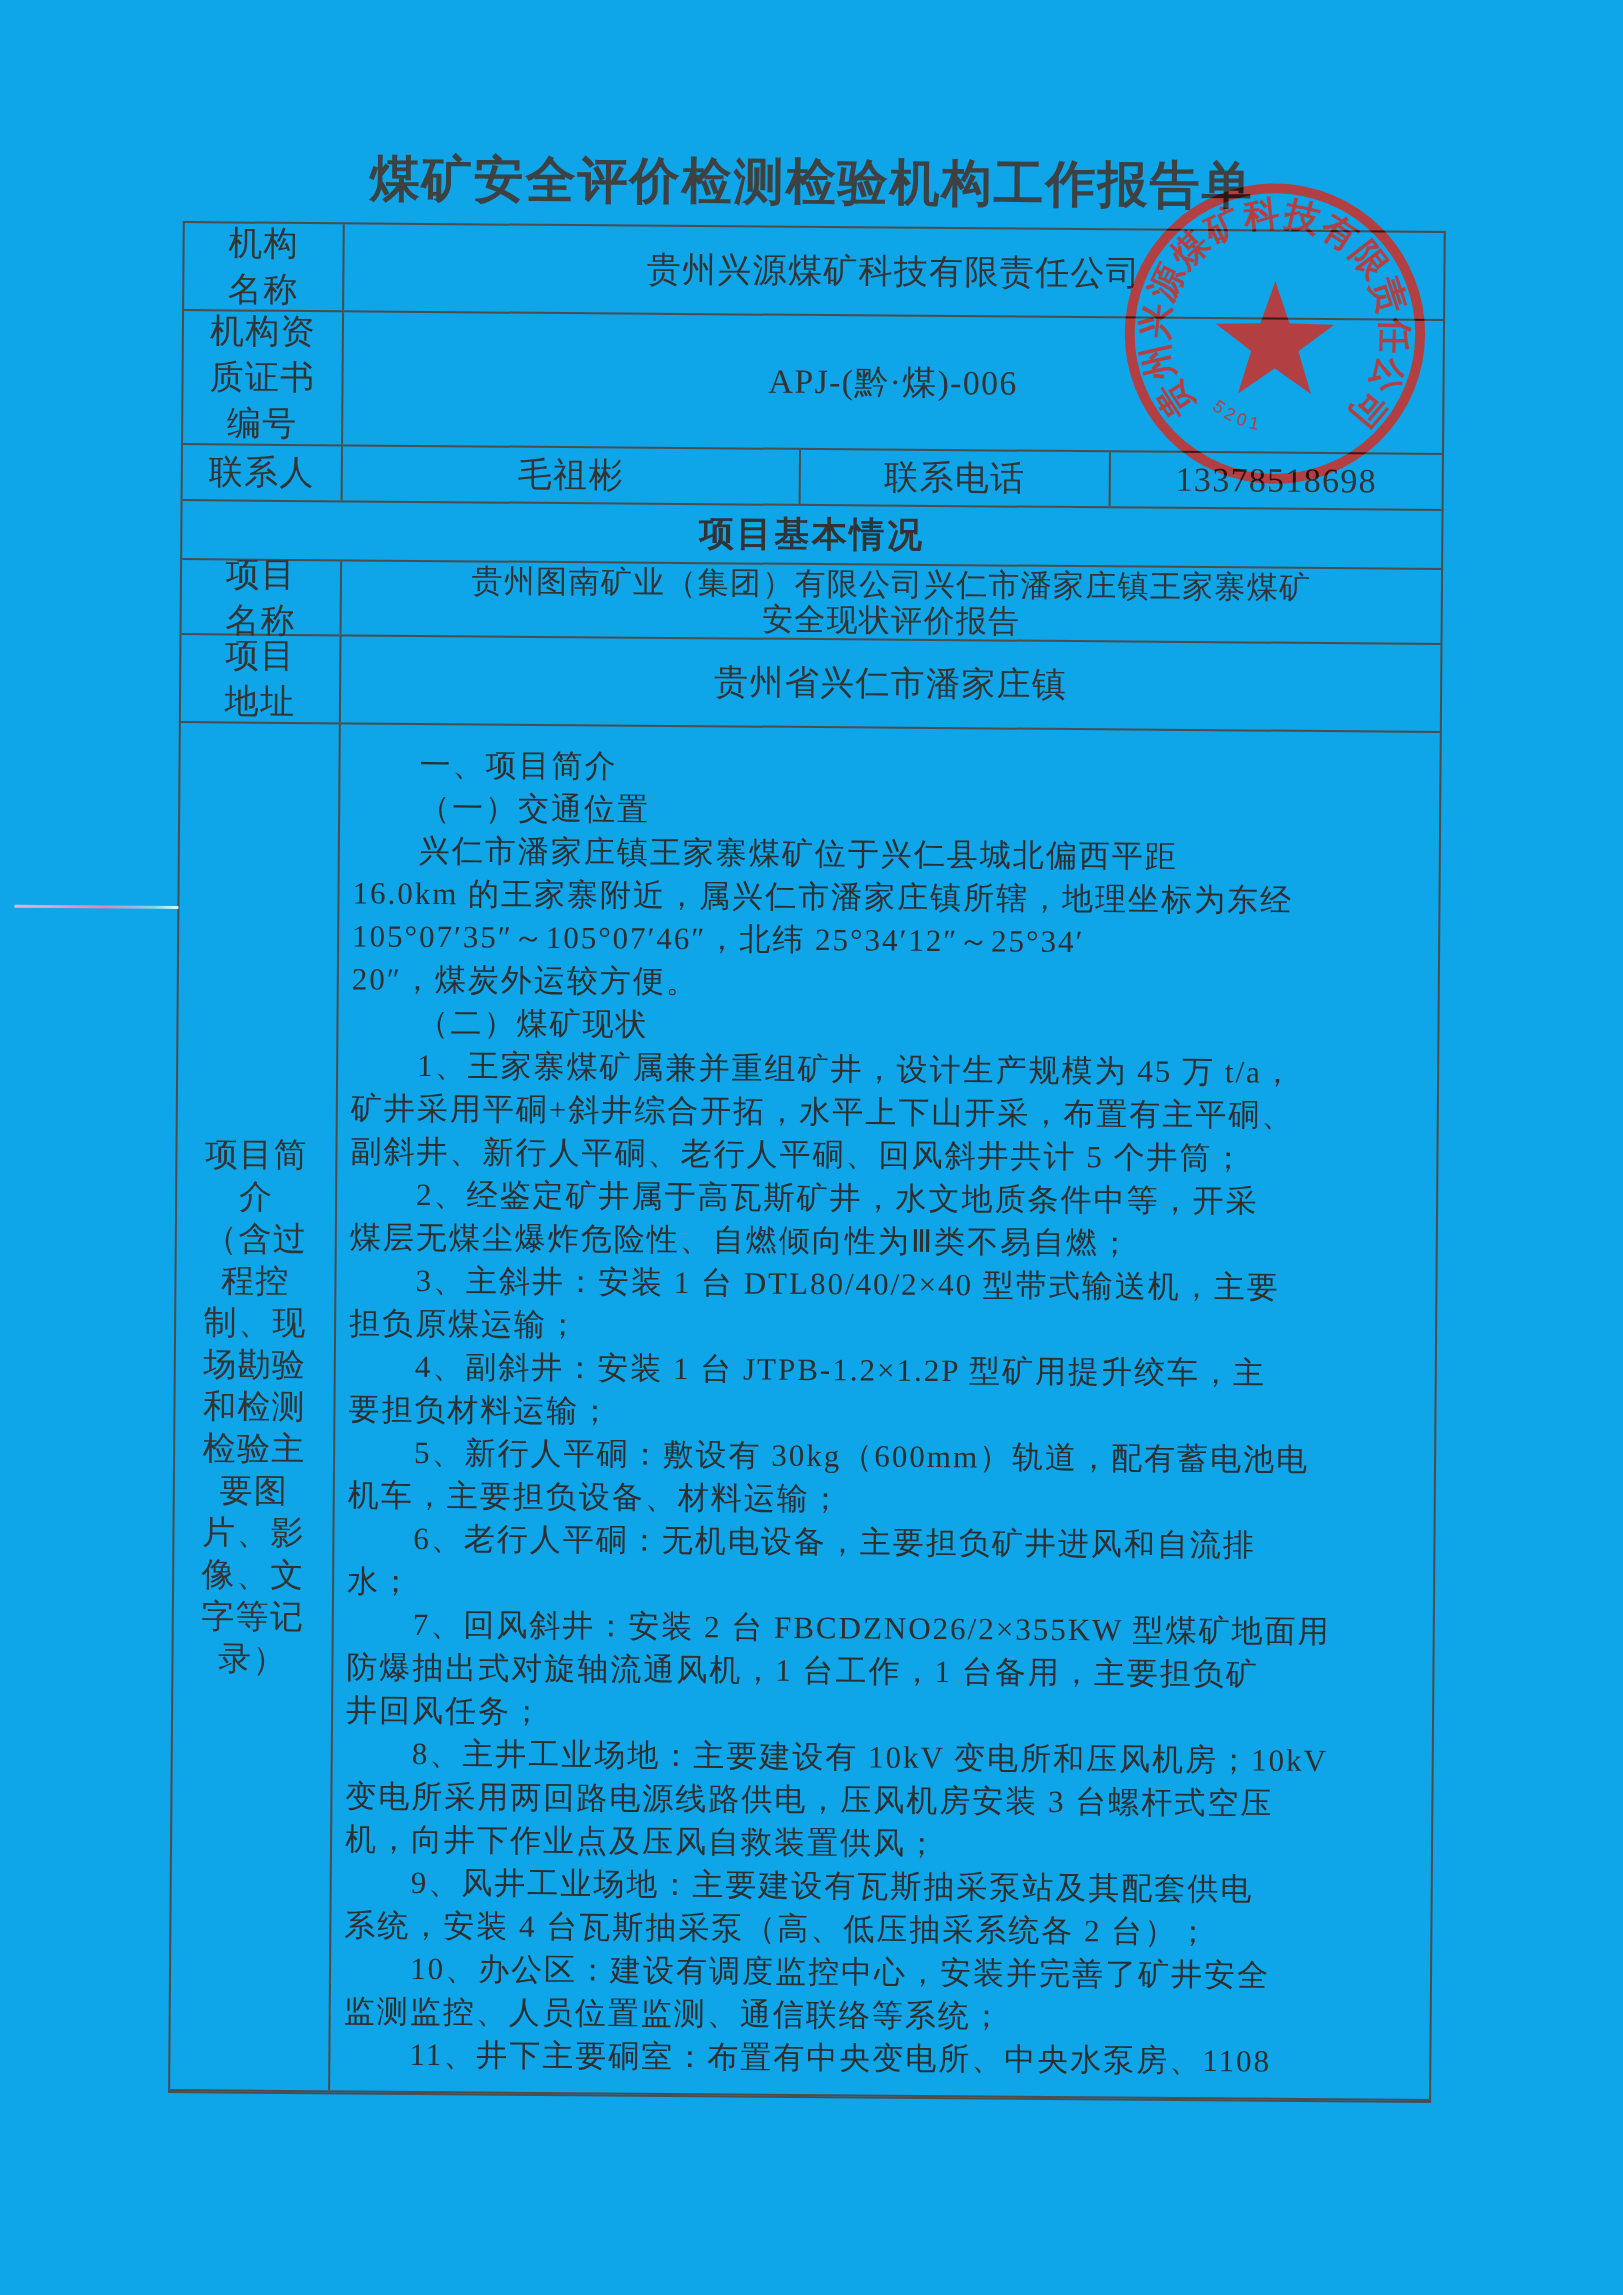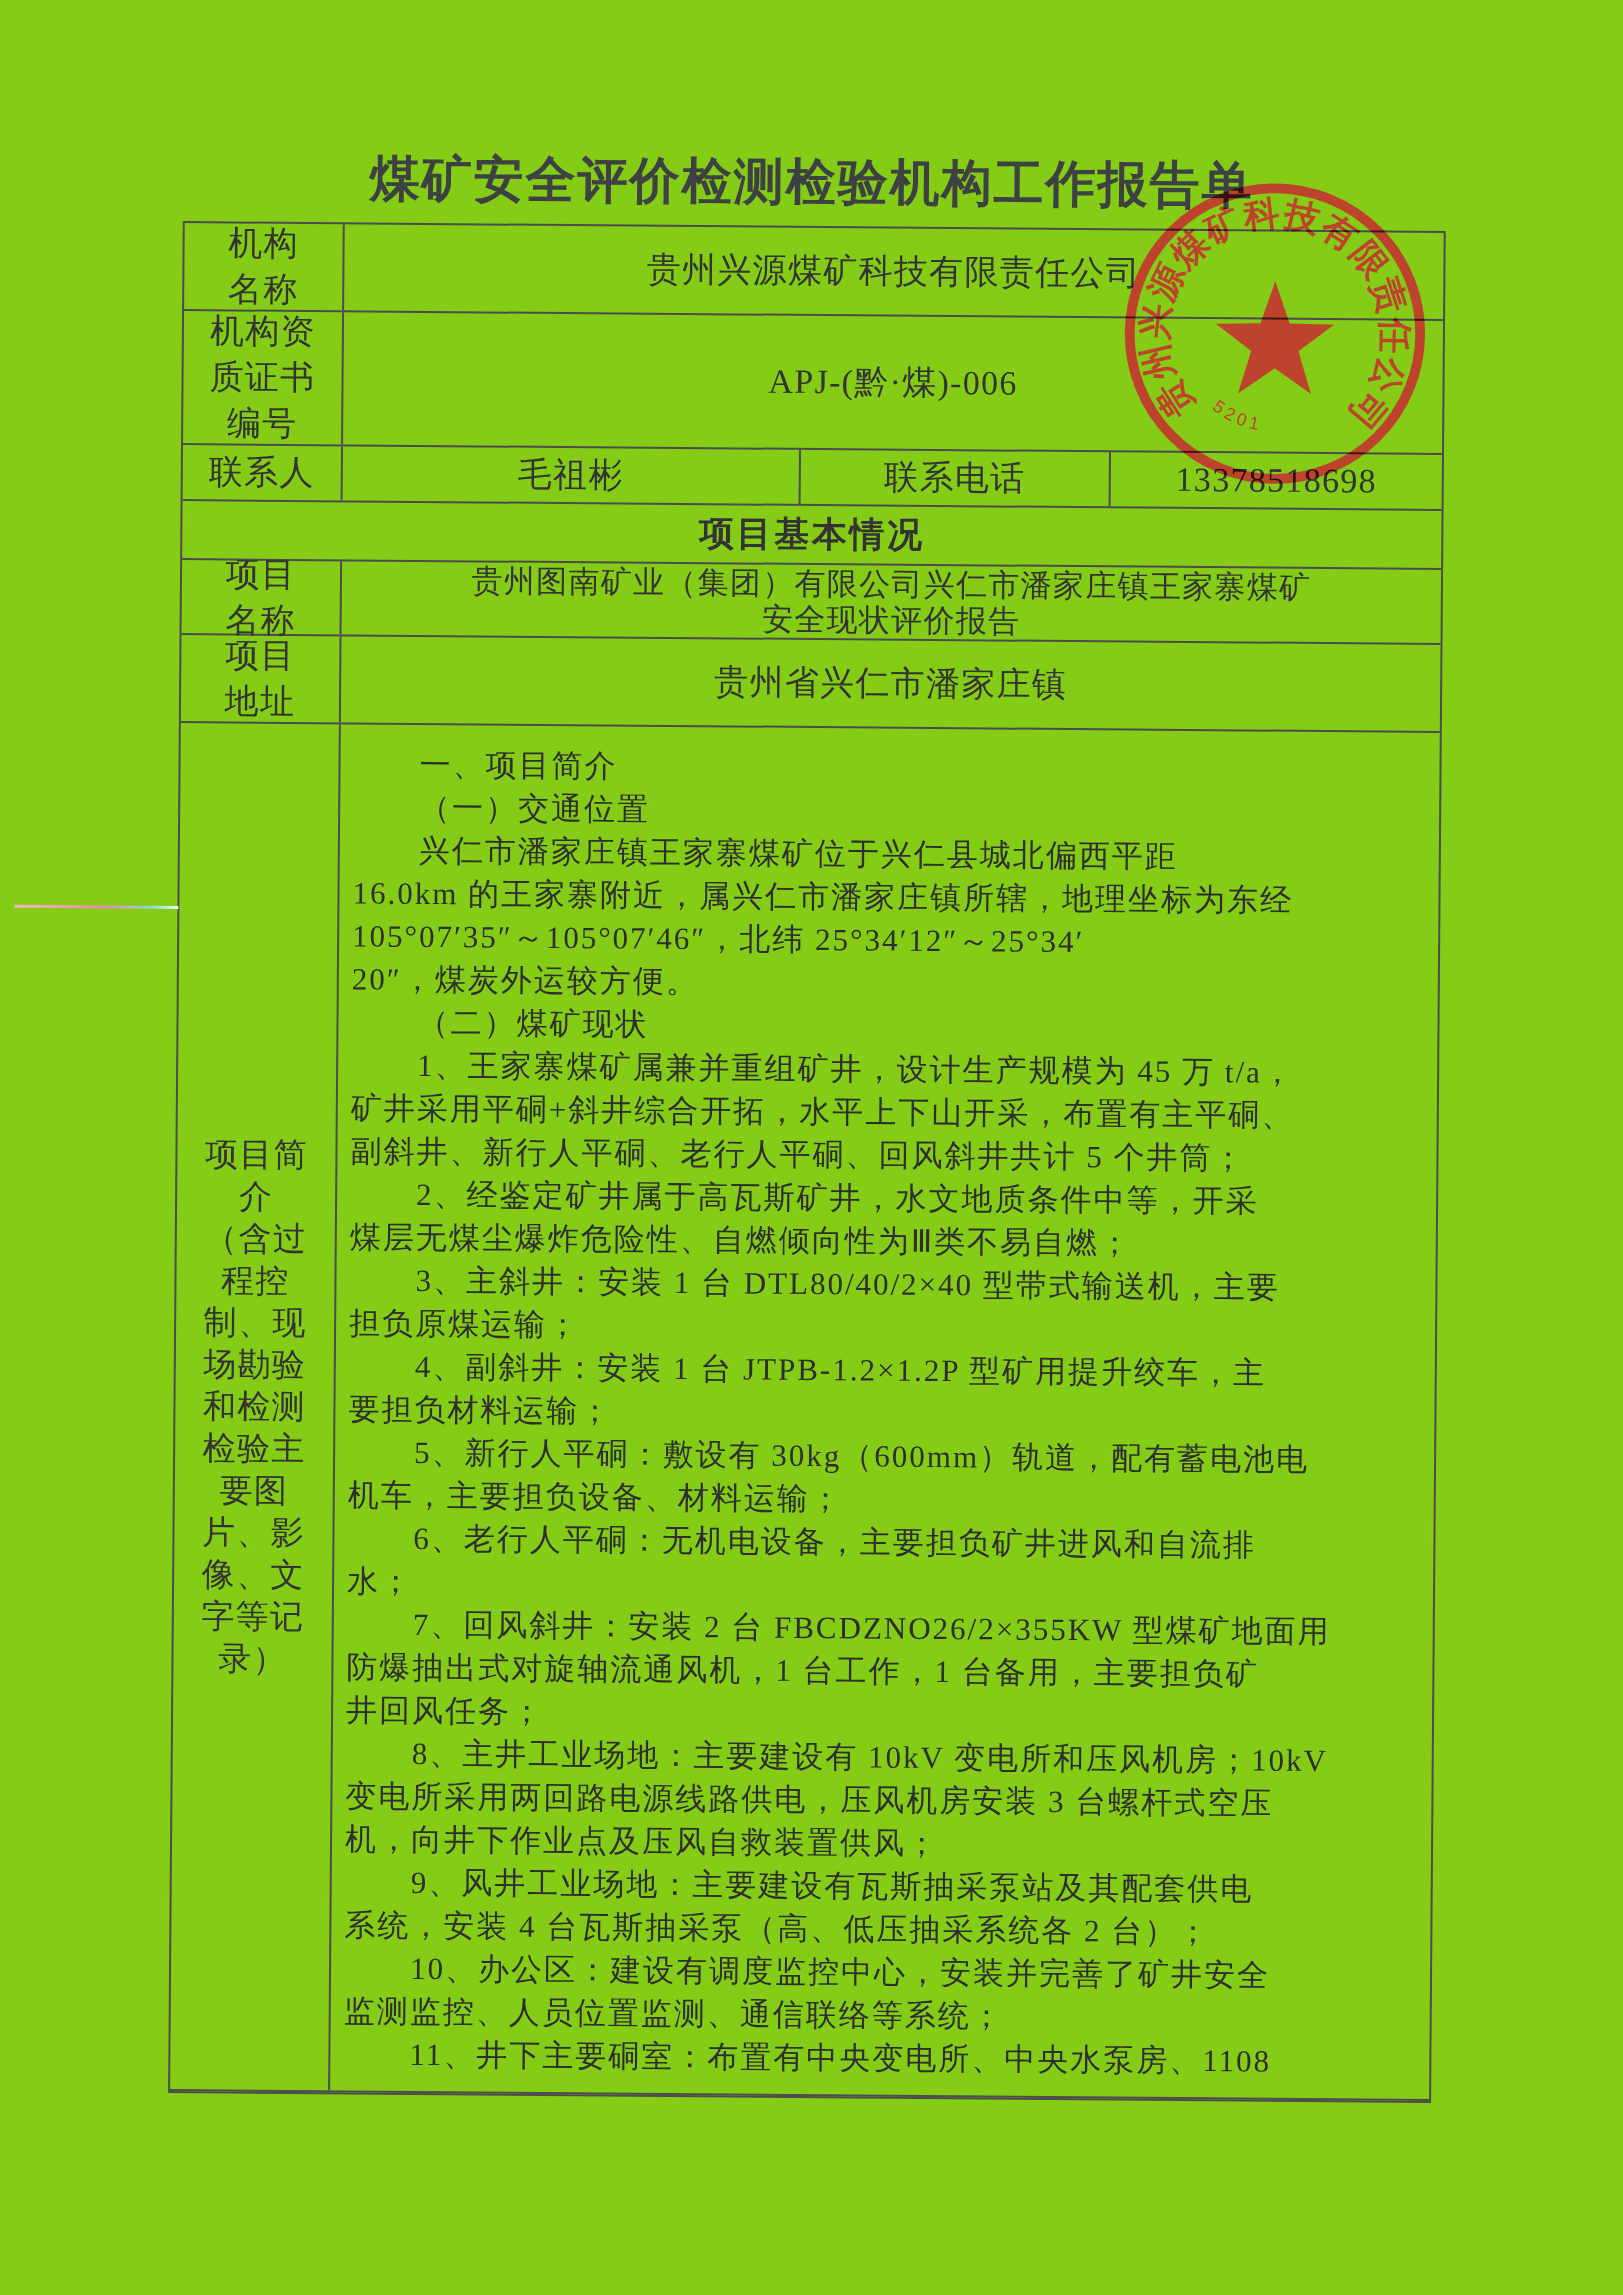--- a/index.html
+++ b/index.html
@@ -1,19 +1,19 @@
 <!DOCTYPE html>
 <html style="font-size:10.5px"><head>
 <meta charset="utf-8">
 <style>
   html,body{margin:0;padding:0;background:#e8e8e6;}
   .page{
     position:relative;
     width:1623px;height:2295px;
-    background:#84cc16;
+    background:#0ea5e9;
     overflow:hidden;
     font-family:"Liberation Serif", serif;
     color:#2f2f2f;
   }
   .sheet{
     position:absolute;left:0;top:0;width:1623px;height:2295px;
     transform:rotate(0.45deg);
     transform-origin:812px 196px;
   }
   .doc-title{

